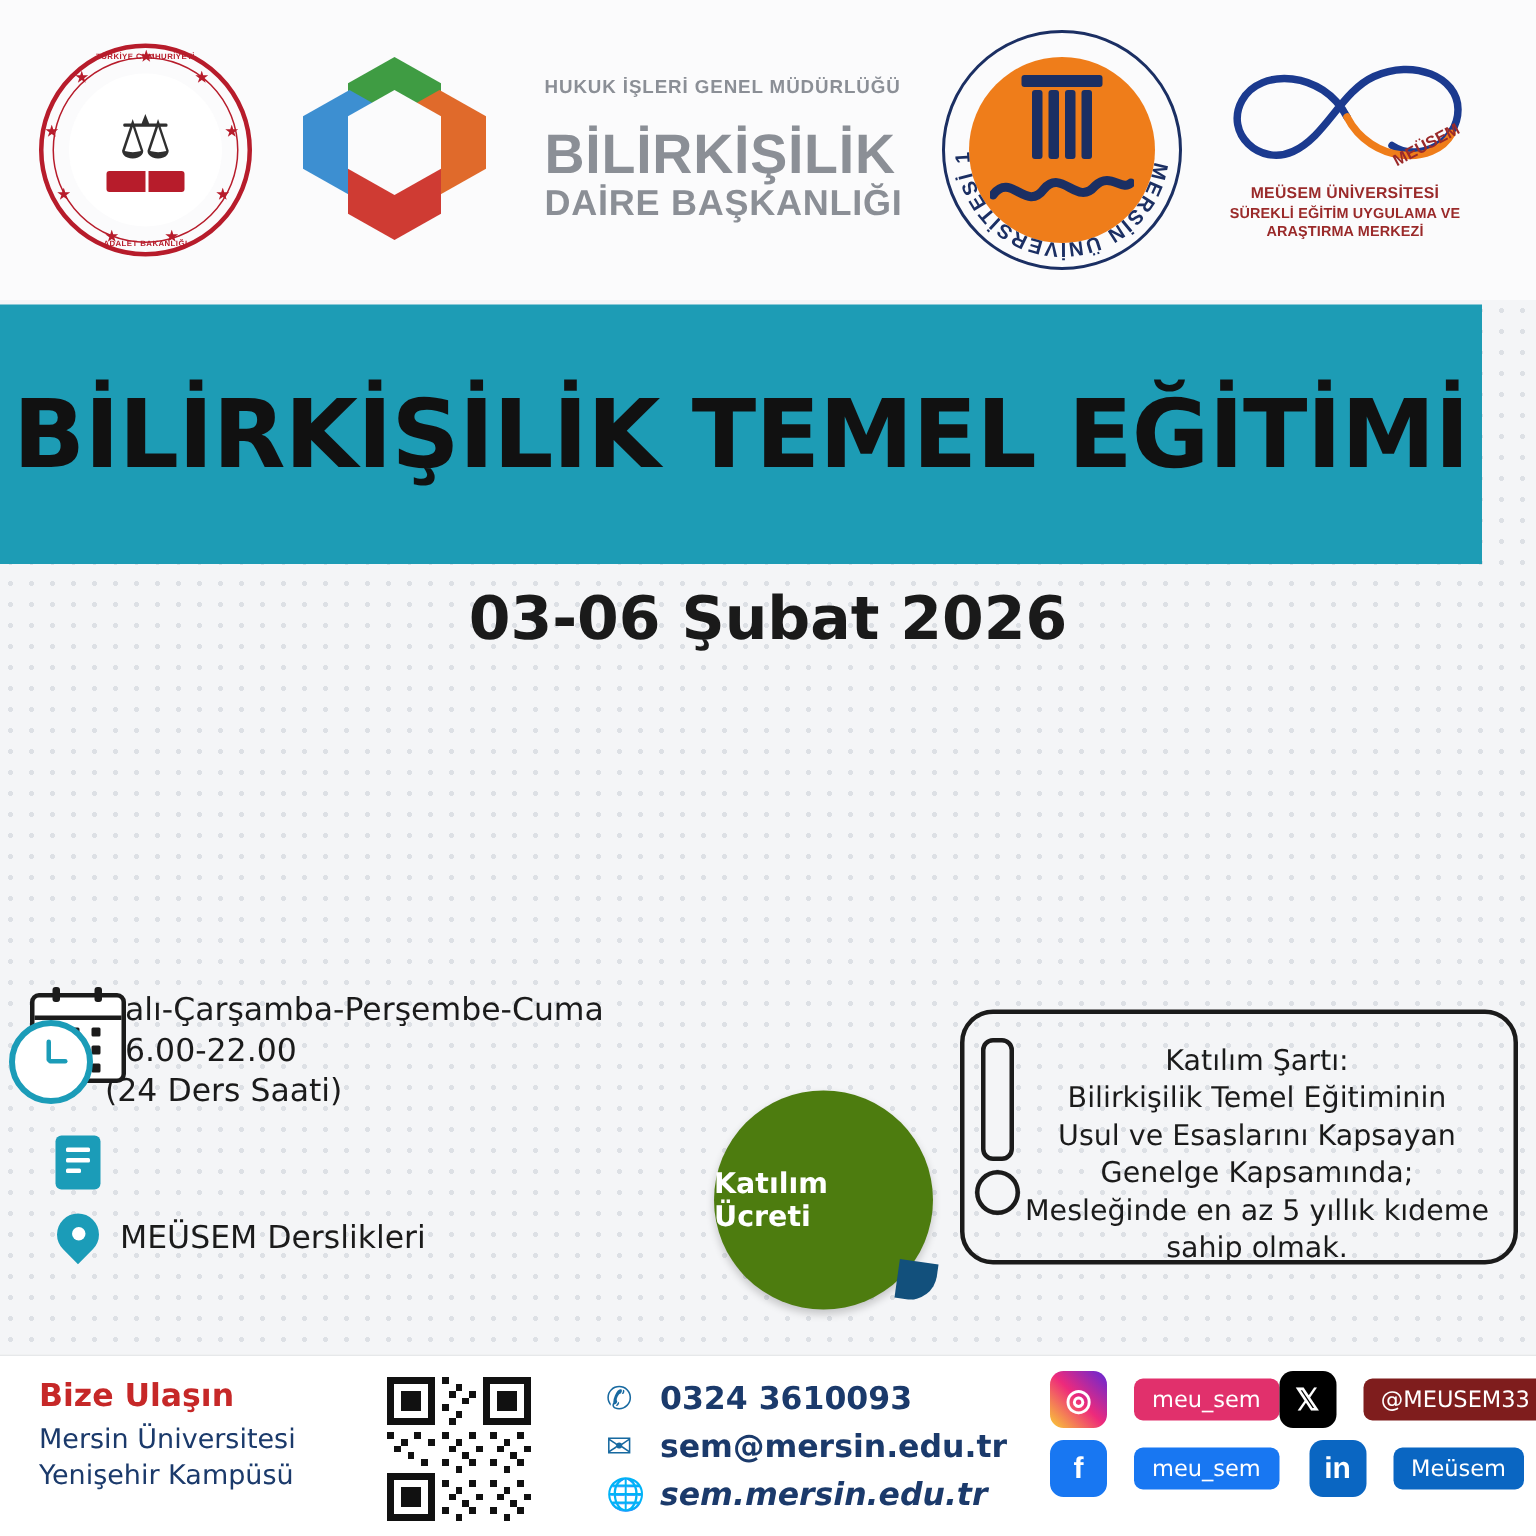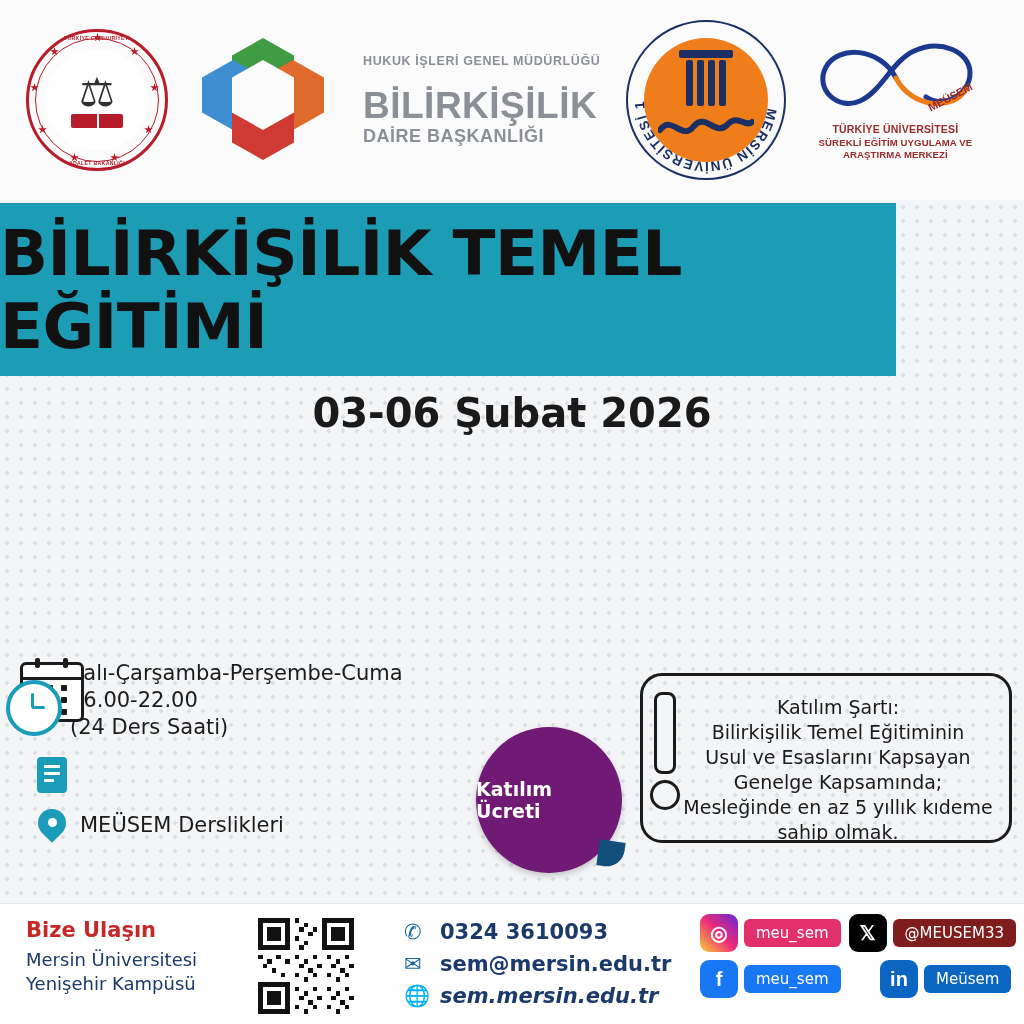--- a/index.html
+++ b/index.html
@@ -85,21 +85,21 @@
   }
   .hex-g{left:38px;top:8px;background:#3f9c43;}
   .hex-b{left:8px;top:30px;background:#3d8fd1;}
   .hex-o{left:68px;top:30px;background:#e06a2b;}
   .hex-r{left:38px;top:60px;background:#cf3b33;}
   .hex-w{left:38px;top:30px;background:#fbfbfc;}
 
   .bk-text{margin-left:14px;line-height:1;}
   .bk-small{font-size:12.5px;color:#8b8f96;letter-spacing:.6px;font-weight:bold;}
   .bk-big{font-size:37px;color:#8b8f96;font-weight:bold;letter-spacing:.5px;margin-top:20px;}
-  .bk-mid{font-size:18px;color:#8b8f96;font-weight:bold;letter-spacing:.5px;margin-top:3px;}
+  .bk-mid{font-size:24px;color:#8b8f96;font-weight:bold;letter-spacing:.5px;margin-top:3px;}
 
   
   .meu{width:160px;height:160px;position:relative;margin-left:26px;}
   .meu .circ{position:absolute;inset:0;border-radius:50%;border:2px solid #1b2f63;}
   .meu .orange{
     position:absolute;left:18px;top:18px;width:124px;height:124px;border-radius:50%;
     background:#ef7d1a;
   }
   .meu .col{
     position:absolute;left:50%;top:30px;transform:translateX(-50%);
@@ -128,21 +128,21 @@
     position:absolute;left:0;right:0;top:112px;text-align:center;
     font-size:9.6px;font-weight:bold;color:#9a2a2a;line-height:12px;letter-spacing:.1px;
   }
   .meusem .badge{
     position:absolute;right:16px;top:66px;font-size:11px;font-weight:bold;color:#9a2a2a;
     transform:rotate(-28deg);
   }
 
   
   .band{
-    position:absolute;left:0;top:203px;width:896px;height:173px;
+    position:absolute;left:0;top:203px;width:988px;height:173px;
     background:#1d9cb5;
     display:flex;align-items:center;justify-content:center;
   }
   .band h1{
     margin:0;font-size:63px;font-weight:bold;color:#111;letter-spacing:-.5px;
     font-family:"DejaVu Sans", sans-serif;
   }
 
   
   .date{
@@ -177,21 +177,21 @@
   .pin-ico{width:28px;height:38px;position:relative;}
   .pin-ico .p{
     width:28px;height:28px;border-radius:50% 50% 50% 0;background:#1b9cb8;transform:rotate(-45deg);
     position:absolute;left:0;top:0;
   }
   .pin-ico .h{position:absolute;left:9.5px;top:9px;width:9px;height:9px;border-radius:50%;background:#fff;}
 
   
   .price{
     position:absolute;left:476px;top:727px;width:146px;height:146px;border-radius:50%;
-    background:#701a75;color:#fff;display:flex;flex-direction:column;align-items:center;justify-content:center;
+    background:#4d7c0f;color:#fff;display:flex;flex-direction:column;align-items:center;justify-content:center;
     box-shadow:0 3px 6px rgba(0,0,0,.2);
   }
   .price .lbl{font-size:19px;font-weight:bold;font-family:"DejaVu Sans", sans-serif;}
   .price .amt{font-size:37px;font-weight:bold;margin-top:2px;font-family:"DejaVu Sans", sans-serif;}
   .price .amt sup{font-size:20px;vertical-align:super;}
   .price:after{
     content:"";position:absolute;right:-2px;bottom:6px;width:26px;height:26px;
     background:#12507c;border-radius:0 0 18px 0;transform:rotate(8deg);
   }
 
@@ -231,21 +231,21 @@
   .reach{position:absolute;left:404px;top:12px;}
   .reach .row{display:flex;align-items:center;height:32px;}
   .reach .ic{width:36px;color:#1769a0;font-size:21px;display:flex;align-items:center;}
   .reach .tx{font-size:21px;color:#1b3a6b;font-weight:bold;font-family:"DejaVu Sans", sans-serif;}
   .reach .tx.it{font-style:italic;font-weight:bold;text-align:center;}
 
   .socials{position:absolute;left:700px;top:10px;width:316px;}
   .s-row{display:flex;align-items:center;margin-bottom:8px;}
   .s-chip{display:flex;align-items:center;height:38px;}
   .s-icon{width:38px;height:38px;border-radius:9px;display:flex;align-items:center;justify-content:center;color:#fff;font-weight:bold;font-size:20px;}
-  .s-name{height:28px;display:flex;align-items:center;padding:0 12px;border-radius:6px;color:#fff;font-size:15px;font-family:"DejaVu Sans", sans-serif;margin-left:6px;}
+  .s-name{height:28px;display:flex;align-items:center;padding:0 12px;border-radius:6px;color:#fff;font-size:15px;font-family:"DejaVu Sans", sans-serif;margin-left:18px;}
   .ig{background:linear-gradient(45deg,#f9ce34,#ee2a7b 50%,#6228d7);}
   .fb{background:#1877f2;}
   .xx{background:#000;}
   .li{background:#0a66c2;}
   .n-ig{background:#e1306c;}
   .n-fb{background:#1877f2;}
   .n-x{background:#7f1d1d;}
   .n-li{background:#0a66c2;}
 </style>
 </head>
@@ -316,21 +316,21 @@
         </text>
       </svg>
     </div>
 
     <div class="logo meusem">
       <svg class="inf" viewBox="0 0 175 78">
         <path d="M88,39 C72,8 30,6 18,28 C6,50 30,72 52,62 C74,52 84,22 106,12 C132,0 162,12 162,34 C162,56 136,70 118,58" fill="none" stroke="#1b3a8f" stroke-width="5" stroke-linecap="round"></path>
         <path d="M88,39 C104,70 146,72 158,50" fill="none" stroke="#ef7d1a" stroke-width="5" stroke-linecap="round"></path>
       </svg>
       <div class="badge">MEÜSEM</div>
-      <div class="t1">TÜRKİYE ÜNİVERSİTESİ</div>
+      <div class="t1">MEÜSEM ÜNİVERSİTESİ</div>
       <div class="t2">
         <span>SÜREKLİ EĞİTİM UYGULAMA VE</span><br>
         <span>ARAŞTIRMA MERKEZİ</span>
       </div>
     </div>
   </div>
 
   <div class="band">
     <h1>BİLİRKİŞİLİK TEMEL EĞİTİMİ</h1>
   </div>

